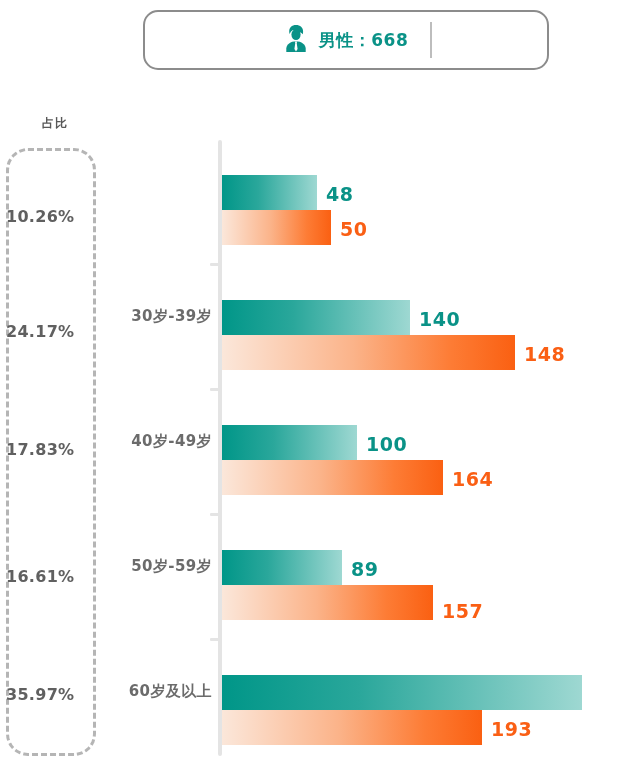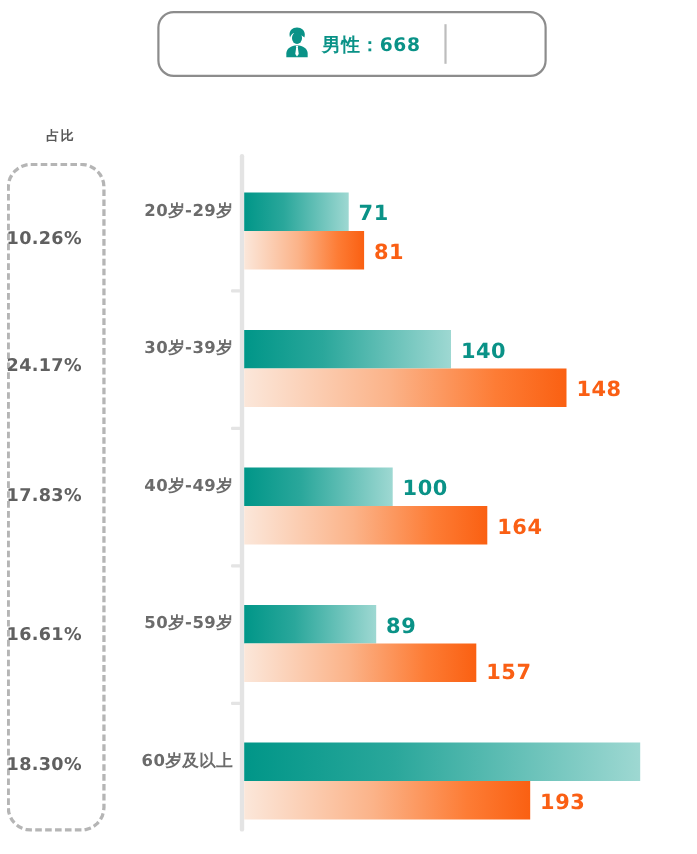--- a/index.html
+++ b/index.html
@@ -16,21 +16,21 @@
     position: relative;
     width: 634px;
     height: 776px;
   }
 
   
   .legend-box {
     position: absolute;
     left: 143px;
     top: 10px;
-    width: 354px;
+    width: 406px;
     height: 60px;
     border: 2px solid #8c8c8c;
     border-radius: 15px;
     display: flex;
     align-items: center;
     justify-content: center;
   }
   .legend-item {
     display: flex;
     align-items: center;
@@ -159,39 +159,38 @@
     <div class="legend-divider"></div>
 
   </div>
 
   <div class="pct-title">占比</div>
   <div class="pct-box"></div>
   <div class="pct-value" style="top:207px">10.26%</div>
   <div class="pct-value" style="top:322px">24.17%</div>
   <div class="pct-value" style="top:440px">17.83%</div>
   <div class="pct-value" style="top:567px">16.61%</div>
-  <div class="pct-value" style="top:685px">18.30%</div>
-
-  <div class="cat-label" style="top:182px">20岁-29岁</div>
+  <div class="pct-value" style="top:685px">35.97%</div>
+
   <div class="cat-label" style="top:307px">30岁-39岁</div>
   <div class="cat-label" style="top:432px">40岁-49岁</div>
   <div class="cat-label" style="top:557px">50岁-59岁</div>
   <div class="cat-label" style="top:682px">60岁及以上</div>
 
   <div class="axis-line"></div>
   <div class="axis-tick" style="top:263px"></div>
   <div class="axis-tick" style="top:388px"></div>
   <div class="axis-tick" style="top:513px"></div>
   <div class="axis-tick" style="top:638px"></div>
 
   <div id="bars">
       <div class="bar male" style="top: 175px; width: 95px;"></div>
-      <div class="bar-value male" style="left: 326px; top: 183px;">71</div>
+      <div class="bar-value male" style="left: 326px; top: 183px;">48</div>
       <div class="bar female" style="top: 210px; width: 109px;"></div>
-      <div class="bar-value female" style="left: 340px; top: 218px;">81</div>
+      <div class="bar-value female" style="left: 340px; top: 218px;">50</div>
       <div class="bar male" style="top: 300px; width: 188px;"></div>
       <div class="bar-value male" style="left: 419px; top: 308px;">140</div>
       <div class="bar female" style="top: 335px; width: 293px;"></div>
       <div class="bar-value female" style="left: 524px; top: 343px;">148</div>
       <div class="bar male" style="top: 425px; width: 135px;"></div>
       <div class="bar-value male" style="left: 366px; top: 433px;">100</div>
       <div class="bar female" style="top: 460px; width: 221px;"></div>
       <div class="bar-value female" style="left: 452px; top: 468px;">164</div>
       <div class="bar male" style="top: 550px; width: 120px;"></div>
       <div class="bar-value male" style="left: 351px; top: 558px;">89</div>

